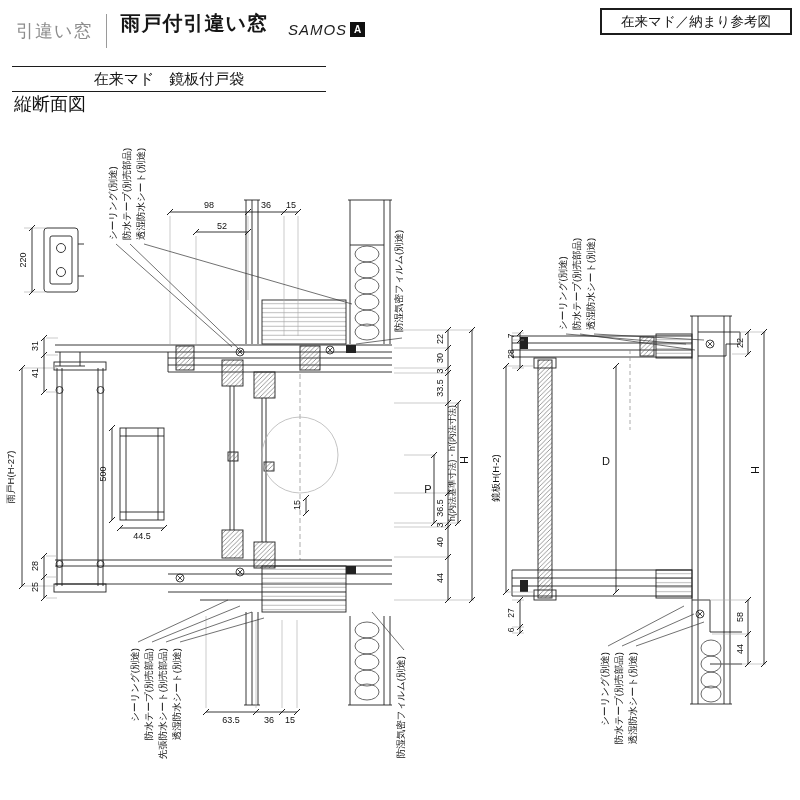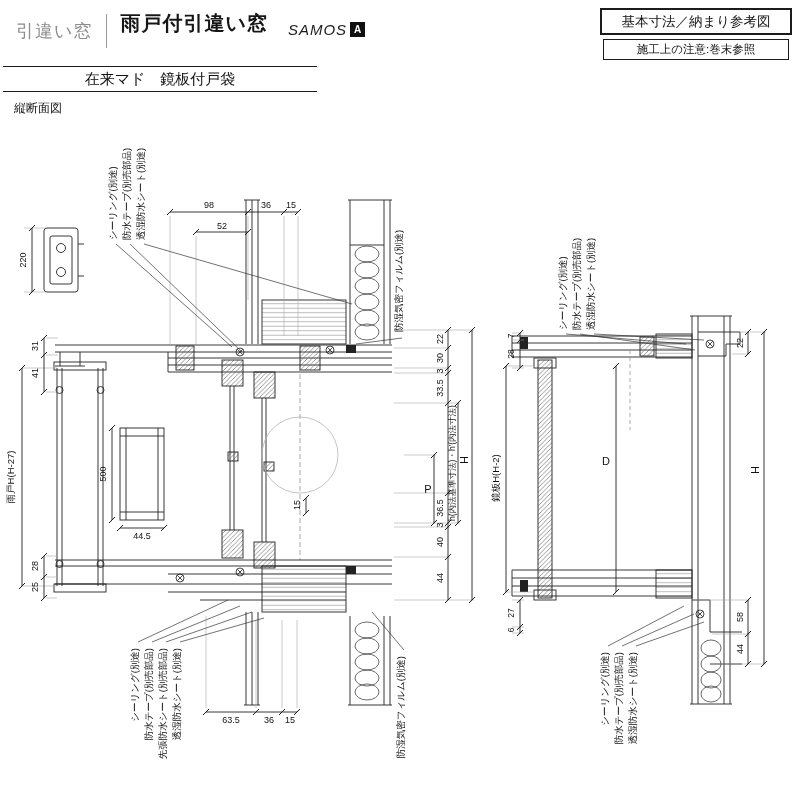--- a/index.html
+++ b/index.html
@@ -10,23 +10,23 @@
   .cat{color:#8d8d8d;font-size:18px;padding-top:9px;letter-spacing:1px}
   .vdiv{width:1px;height:34px;background:#9a9a9a;margin:4px 13px 0 14px}
   .title{font-size:20px;font-weight:bold;color:#161616;letter-spacing:1px;line-height:1.3}
   .brand{display:flex;align-items:center;margin:11px 0 0 20px}
   .brand-text{font-style:italic;font-weight:normal;font-size:15px;letter-spacing:1px;color:#1c1c1c}
   .brand-mark{display:inline-block;width:15px;height:15px;background:#101010;color:#fff;font-size:10px;font-weight:bold;text-align:center;line-height:15px;margin-left:3px}
   .refbox{position:absolute;left:600px;top:8px;width:192px;height:27px;border:2px solid #1c1c1c;
           font-size:13.5px;display:flex;align-items:center;justify-content:center;z-index:2}
   .notebox{position:absolute;left:603px;top:39px;width:186px;height:21px;border:1px solid #1c1c1c;
           font-size:11.5px;display:flex;align-items:center;justify-content:center;z-index:2}
-  .subhdr{position:absolute;left:3px;top:66px;width:314px;height:26px;border-top:1.5px solid #1c1c1c;
+  .subhdr{position:absolute;left:12px;top:66px;width:314px;height:26px;border-top:1.5px solid #1c1c1c;
           border-bottom:1.5px solid #1c1c1c;font-size:15px;display:flex;align-items:center;justify-content:center;z-index:2}
-  .viewlbl{position:absolute;left:14px;top:100px;font-size:12px;z-index:2}
+  .viewlbl{position:absolute;left:14px;top:92px;font-size:18px;z-index:2}
   svg.drawing{position:absolute;left:0;top:0}
   svg text{font-family:"Liberation Sans","DejaVu Sans",sans-serif;fill:#111}
   .dim{font-size:9px}
   .dimS{font-size:8.5px}
   .dimL{font-size:11px}
   .co{font-size:9.5px}
 </style>
 </head>
 <body>
 
@@ -35,22 +35,21 @@
   <div class="hdr">
     <span class="cat">引違い窓</span>
     <span class="vdiv"></span>
     <div class="title">雨戸付引違い窓</div>
     <span class="brand">
       <span class="brand-text">SAMOS</span>
       <span class="brand-mark">A</span>
     </span>
   </div>
 
-  <div class="refbox">基本寸法／納まり参考図</div>
-  <div class="notebox">施工上の注意:巻末参照</div>
+  <div class="refbox">在来マド／納まり参考図</div>
   <div class="subhdr">在来マド　鏡板付戸袋</div>
   <div class="viewlbl">縦断面図</div>
 
   <svg class="drawing" width="800" height="800" viewBox="0 0 800 800">
     <defs>
       <pattern id="hl" width="6" height="4.5" patternUnits="userSpaceOnUse">
         <path d="M0,2.2 H6" stroke="#888" stroke-width="0.6"></path>
       </pattern>
       <pattern id="dg" width="4.5" height="4.5" patternUnits="userSpaceOnUse">
         <path d="M0,4.5 L4.5,0" stroke="#555" stroke-width="0.6"></path>

